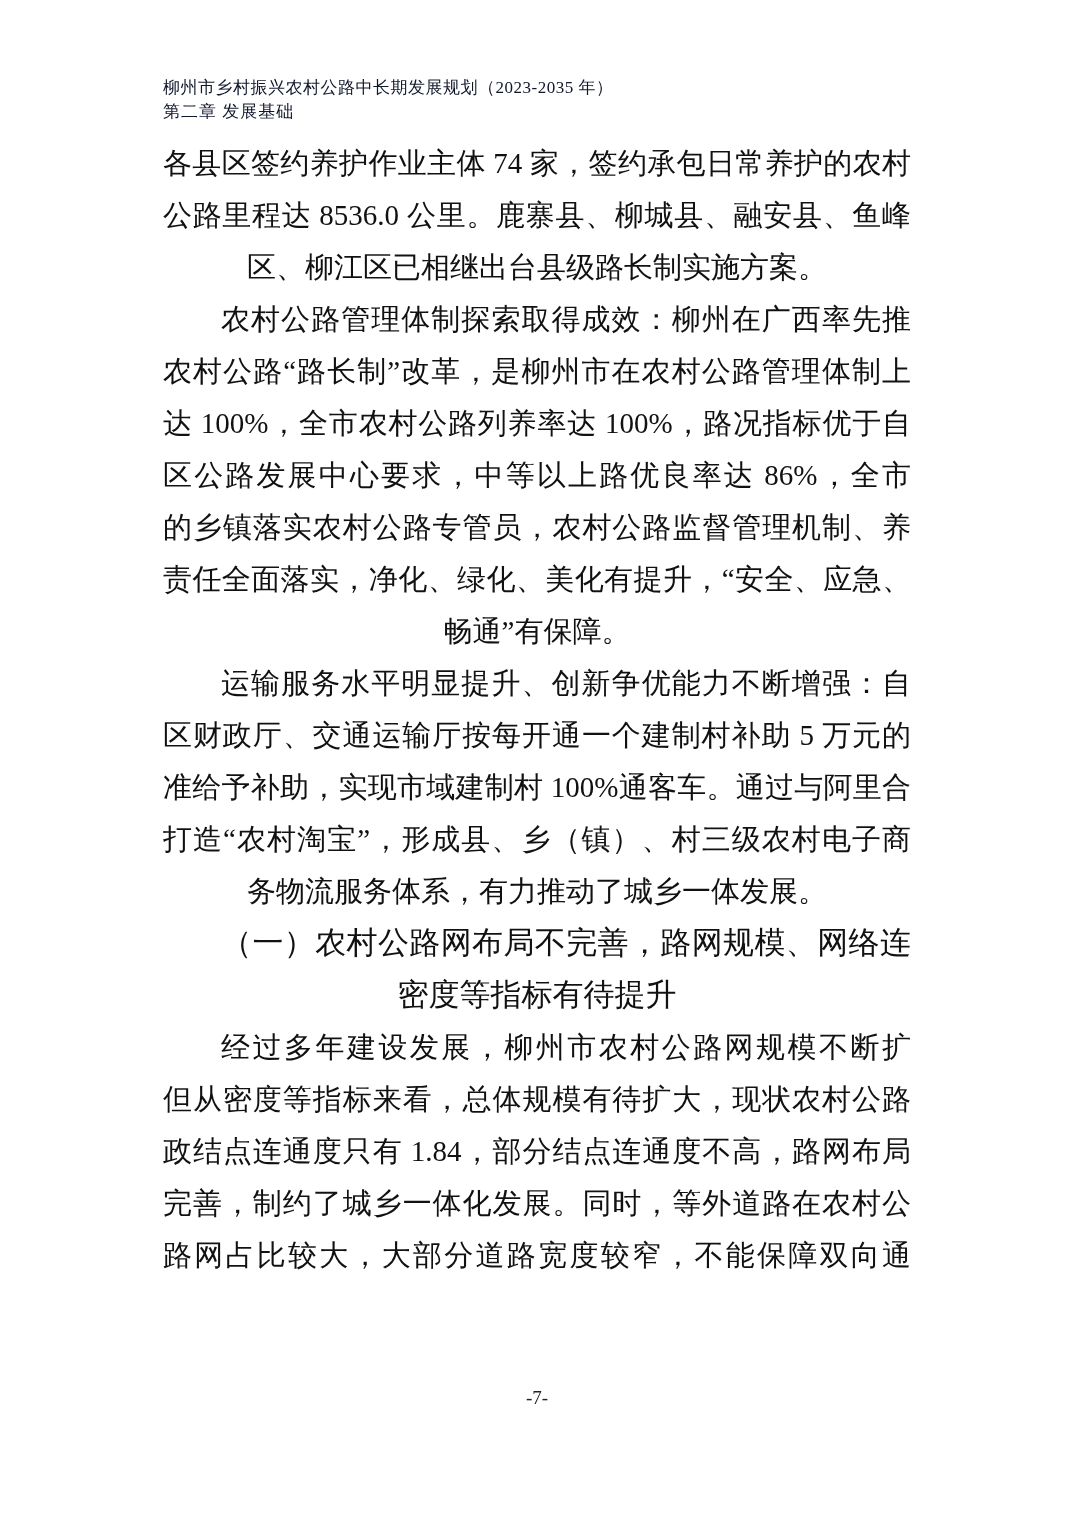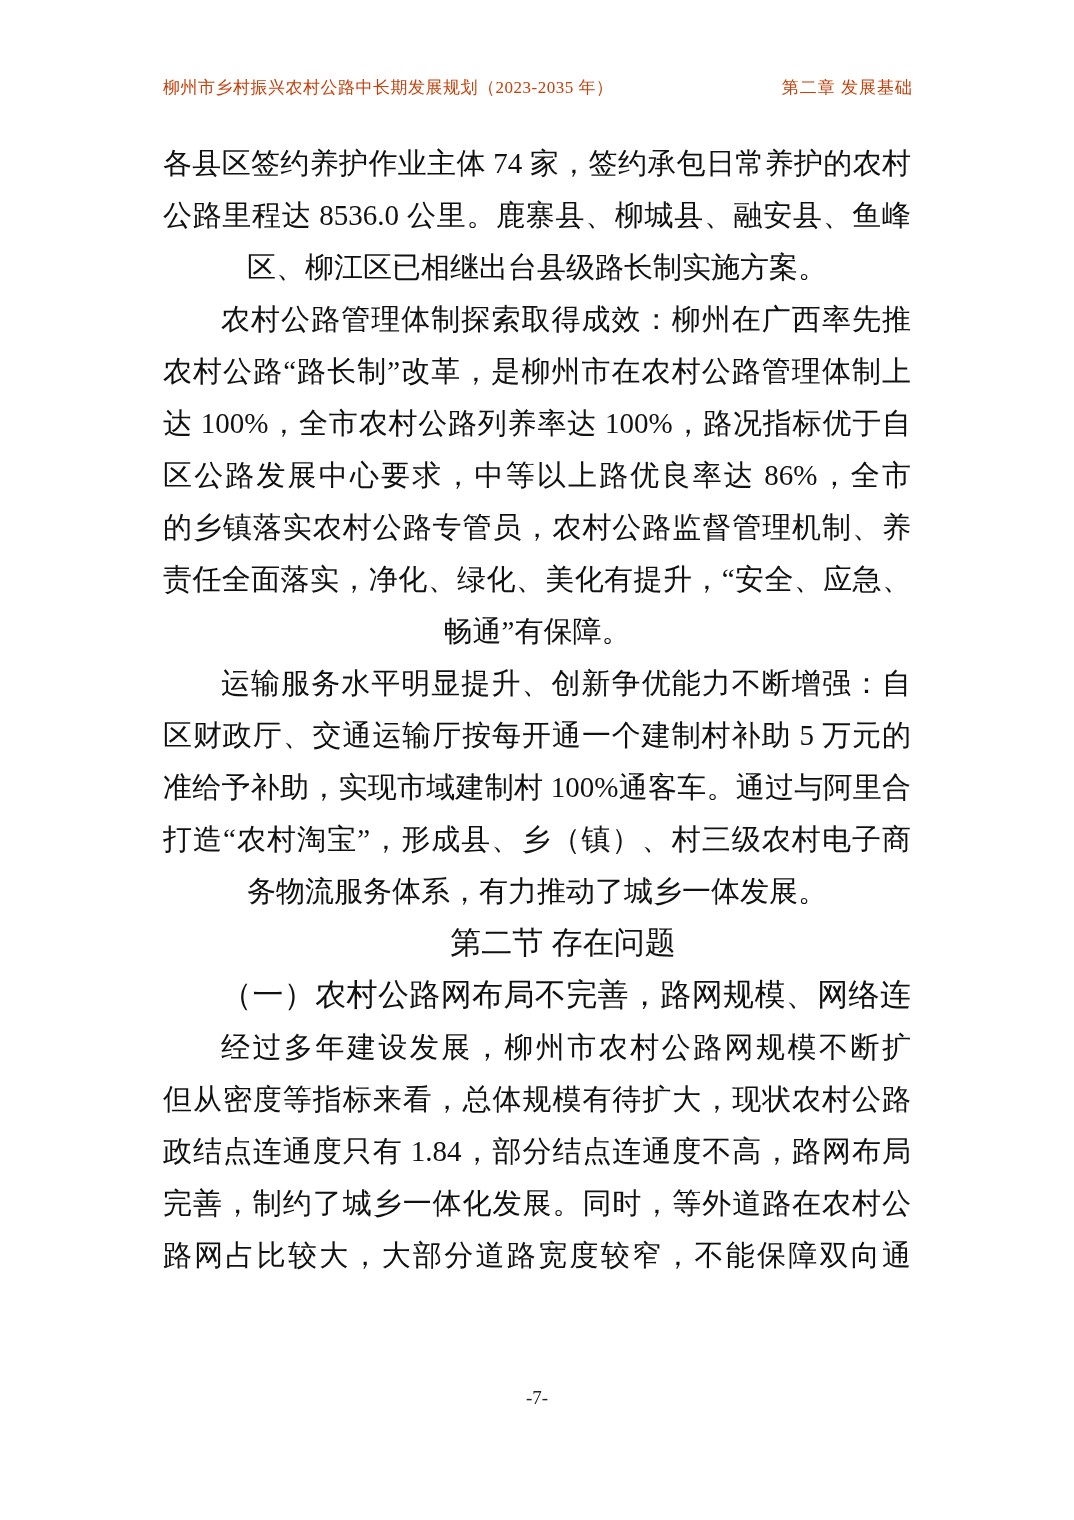--- a/index.html
+++ b/index.html
@@ -19,21 +19,22 @@
   .header {
     position: absolute;
     top: 76px;
     left: 163px;
     width: 750px;
     display: flex;
     justify-content: space-between;
     align-items: baseline;
     font-size: 17px;
     line-height: 24px;
-    color: #c2410c;
+    color: #0f172a;
+    flex-direction: column;
   }
   .header .hleft { letter-spacing: 0.5px; }
   .header .hright { letter-spacing: 1px; }
   .content {
     position: absolute;
     top: 137px;
     left: 163px;
     width: 748px;
   }
   .line {
@@ -86,22 +87,22 @@
       <div class="line body j"><span>达 100%，全市农村公路列养率达 100%，路况指标优于自治</span></div>
       <div class="line body j"><span>区公路发展中心要求，中等以上路优良率达 86%，全市 100%</span></div>
       <div class="line body j"><span>的乡镇落实农村公路专管员，农村公路监督管理机制、养护</span></div>
       <div class="line body j"><span>责任全面落实，净化、绿化、美化有提升，“安全、应急、</span></div>
       <div class="line body"><span>畅通”有保障。</span></div>
       <div class="line body-indent j"><span class="b">运输服务水平明显提升、创新争优能力不断增强：</span><span>自治</span></div>
       <div class="line body j"><span>区财政厅、交通运输厅按每开通一个建制村补助 5 万元的标</span></div>
       <div class="line body j"><span>准给予补助，实现市域建制村 100%通客车。通过与阿里合作</span></div>
       <div class="line body j"><span>打造“农村淘宝”，形成县、乡（镇）、村三级农村电子商</span></div>
       <div class="line body"><span>务物流服务体系，有力推动了城乡一体发展。</span></div>
-      <div class="line h1"><span class="b">第二节 存在问题</span></div>
       <div class="line h2 j"><span class="b">（一）农村公路网布局不完善，路网规模、网络连通度、</span></div>
+      <div class="line h2-cont"><span class="b">密度等指标有待提升</span></div>
       <div class="line body-indent j"><span>经过多年建设发展，柳州市农村公路网规模不断扩大，</span></div>
       <div class="line body j"><span>但从密度等指标来看，总体规模有待扩大，现状农村公路行</span></div>
       <div class="line body j"><span>政结点连通度只有 1.84，部分结点连通度不高，路网布局不</span></div>
       <div class="line body j"><span>完善，制约了城乡一体化发展。同时，等外道路在农村公路</span></div>
       <div class="line body j"><span>路网占比较大，大部分道路宽度较窄，不能保障双向通行，</span></div>
     </div>
 
   <div class="footer">
     <span>-7-</span>
   </div>

